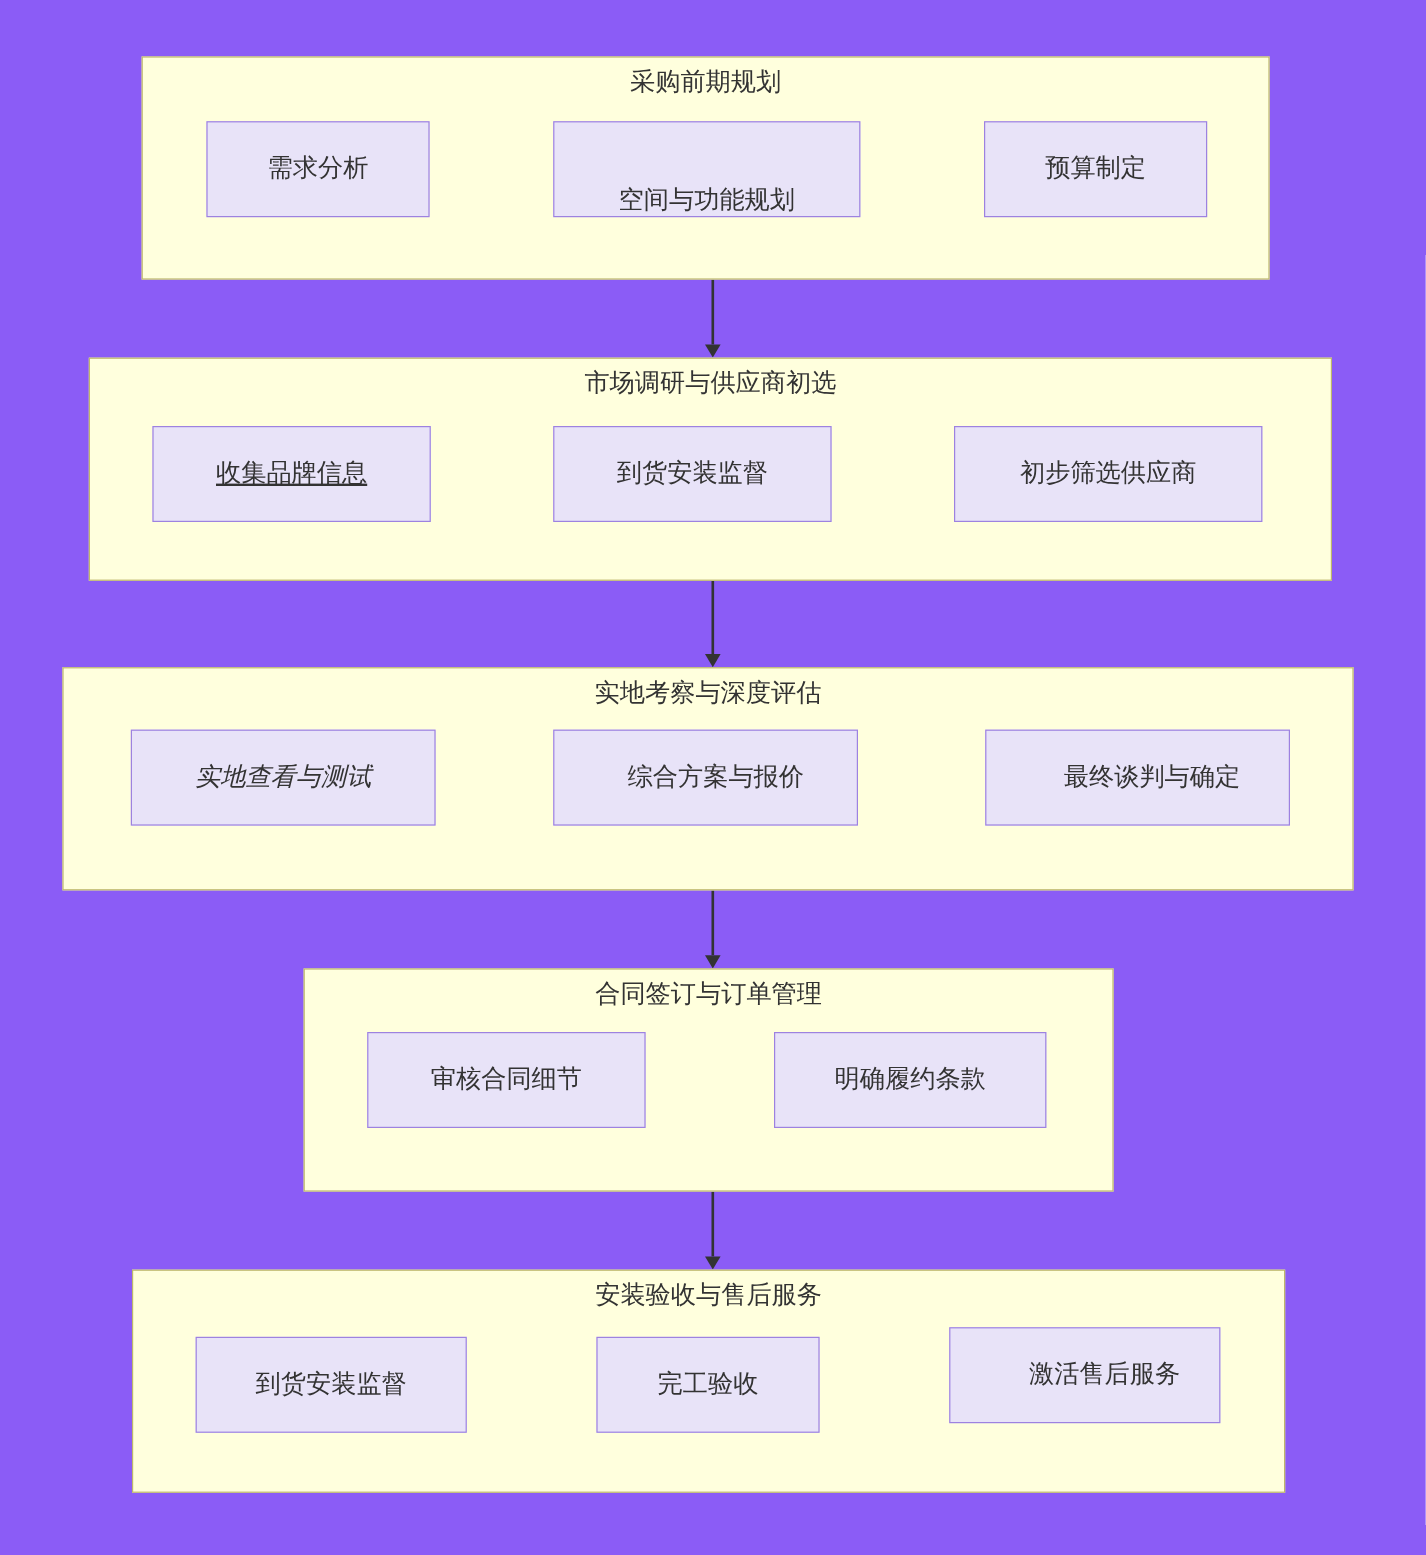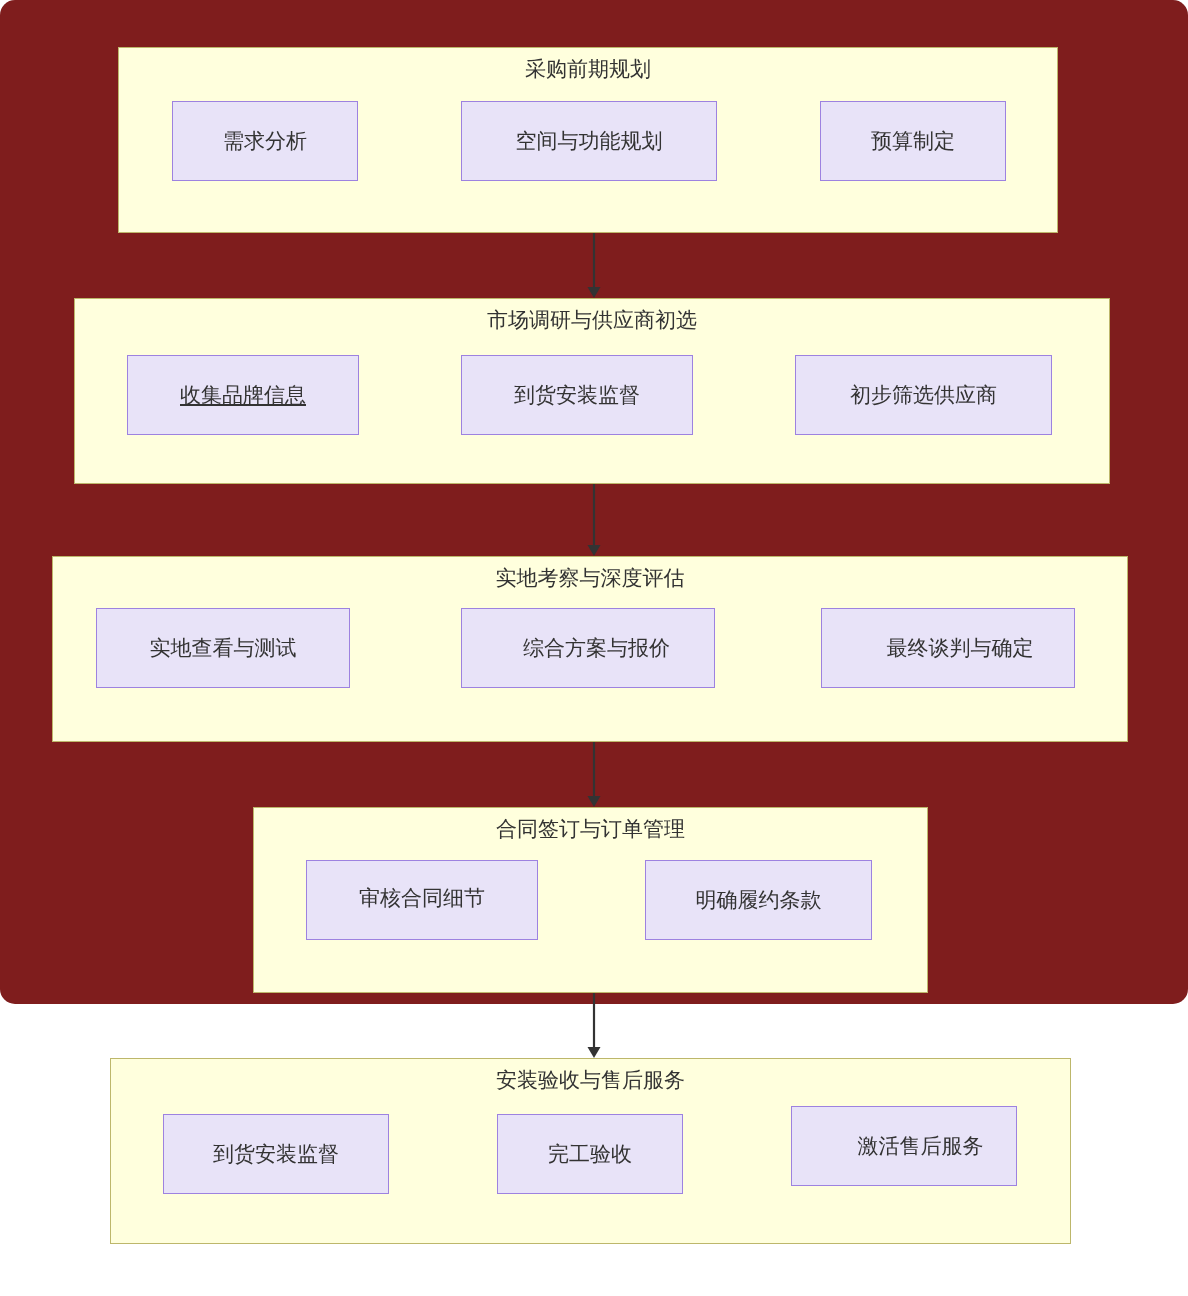--- a/index.html
+++ b/index.html
@@ -9,23 +9,22 @@
   }
   body {
     width: 1188px;
     height: 1296px;
     font-family: "Liberation Sans", "DejaVu Sans", sans-serif;
     overflow: hidden;
   }
   #flow-canvas {
     position: relative;
     width: 1188px;
-    height: 1004px;
-    background: #7f1d1d;
-    border-radius: 15px;
+    height: 1296px;
+    background: #8b5cf6;
   }
   .group-box {
     position: absolute;
     box-sizing: border-box;
     background: #ffffdd;
     border: 1.4px solid #bdb76b;
   }
   .group-title {
     position: absolute;
     left: 0;
@@ -101,54 +100,54 @@
       <line class="edge-line" x1="594" y1="993" x2="594" y2="1047"></line>
       <polygon class="edge-head" points="594,1058 587.5,1047 600.5,1047"></polygon>
     </svg>
   <div id="group-layer">
       <div class="group-box" style="left: 118px; top: 47px; width: 940px; height: 186px;">
         <div class="group-title">采购前期规划</div>
       </div>
       <div class="node-box" style="left: 172px; top: 101px; width: 186px; height: 80px;">
         <span>需求分析</span>
       </div>
-      <div class="node-box" style="left: 461px; top: 101px; width: 256px; height: 80px;">
+      <div class="node-box" style="left: 461px; top: 101px; width: 256px; height: 80px; align-items: flex-end;">
         <span>空间与功能规划</span>
       </div>
       <div class="node-box" style="left: 820px; top: 101px; width: 186px; height: 80px;">
         <span>预算制定</span>
       </div>
       <div class="group-box" style="left: 74px; top: 298px; width: 1036px; height: 186px;">
         <div class="group-title">市场调研与供应商初选</div>
       </div>
       <div class="node-box" style="left: 127px; top: 355px; width: 232px; height: 80px; text-decoration: underline;">
         <span>收集品牌信息</span>
       </div>
       <div class="node-box" style="left: 461px; top: 355px; width: 232px; height: 80px;">
         <span>到货安装监督</span>
       </div>
       <div class="node-box" style="left: 795px; top: 355px; width: 257px; height: 80px;">
         <span>初步筛选供应商</span>
       </div>
       <div class="group-box" style="left: 52px; top: 556px; width: 1076px; height: 186px;">
         <div class="group-title">实地考察与深度评估</div>
       </div>
-      <div class="node-box" style="left: 96px; top: 608px; width: 254px; height: 80px;">
+      <div class="node-box" style="left: 109px; top: 608px; width: 254px; height: 80px; font-style: italic;">
         <span>实地查看与测试</span>
       </div>
       <div class="node-box" style="left: 461px; top: 608px; width: 254px; height: 80px; padding-left: 17px;">
         <span>综合方案与报价</span>
       </div>
       <div class="node-box" style="left: 821px; top: 608px; width: 254px; height: 80px; padding-left: 24px;">
         <span>最终谈判与确定</span>
       </div>
       <div class="group-box" style="left: 253px; top: 807px; width: 675px; height: 186px;">
         <div class="group-title">合同签订与订单管理</div>
       </div>
-      <div class="node-box" style="left: 306px; top: 860px; width: 232px; height: 80px; font-family: Liberation Mono, monospace;">
+      <div class="node-box" style="left: 306px; top: 860px; width: 232px; height: 80px;">
         <span>审核合同细节</span>
       </div>
       <div class="node-box" style="left: 645px; top: 860px; width: 227px; height: 80px;">
         <span>明确履约条款</span>
       </div>
       <div class="group-box" style="left: 110px; top: 1058px; width: 961px; height: 186px;">
         <div class="group-title">安装验收与售后服务</div>
       </div>
       <div class="node-box" style="left: 163px; top: 1114px; width: 226px; height: 80px;">
         <span>到货安装监督</span>

